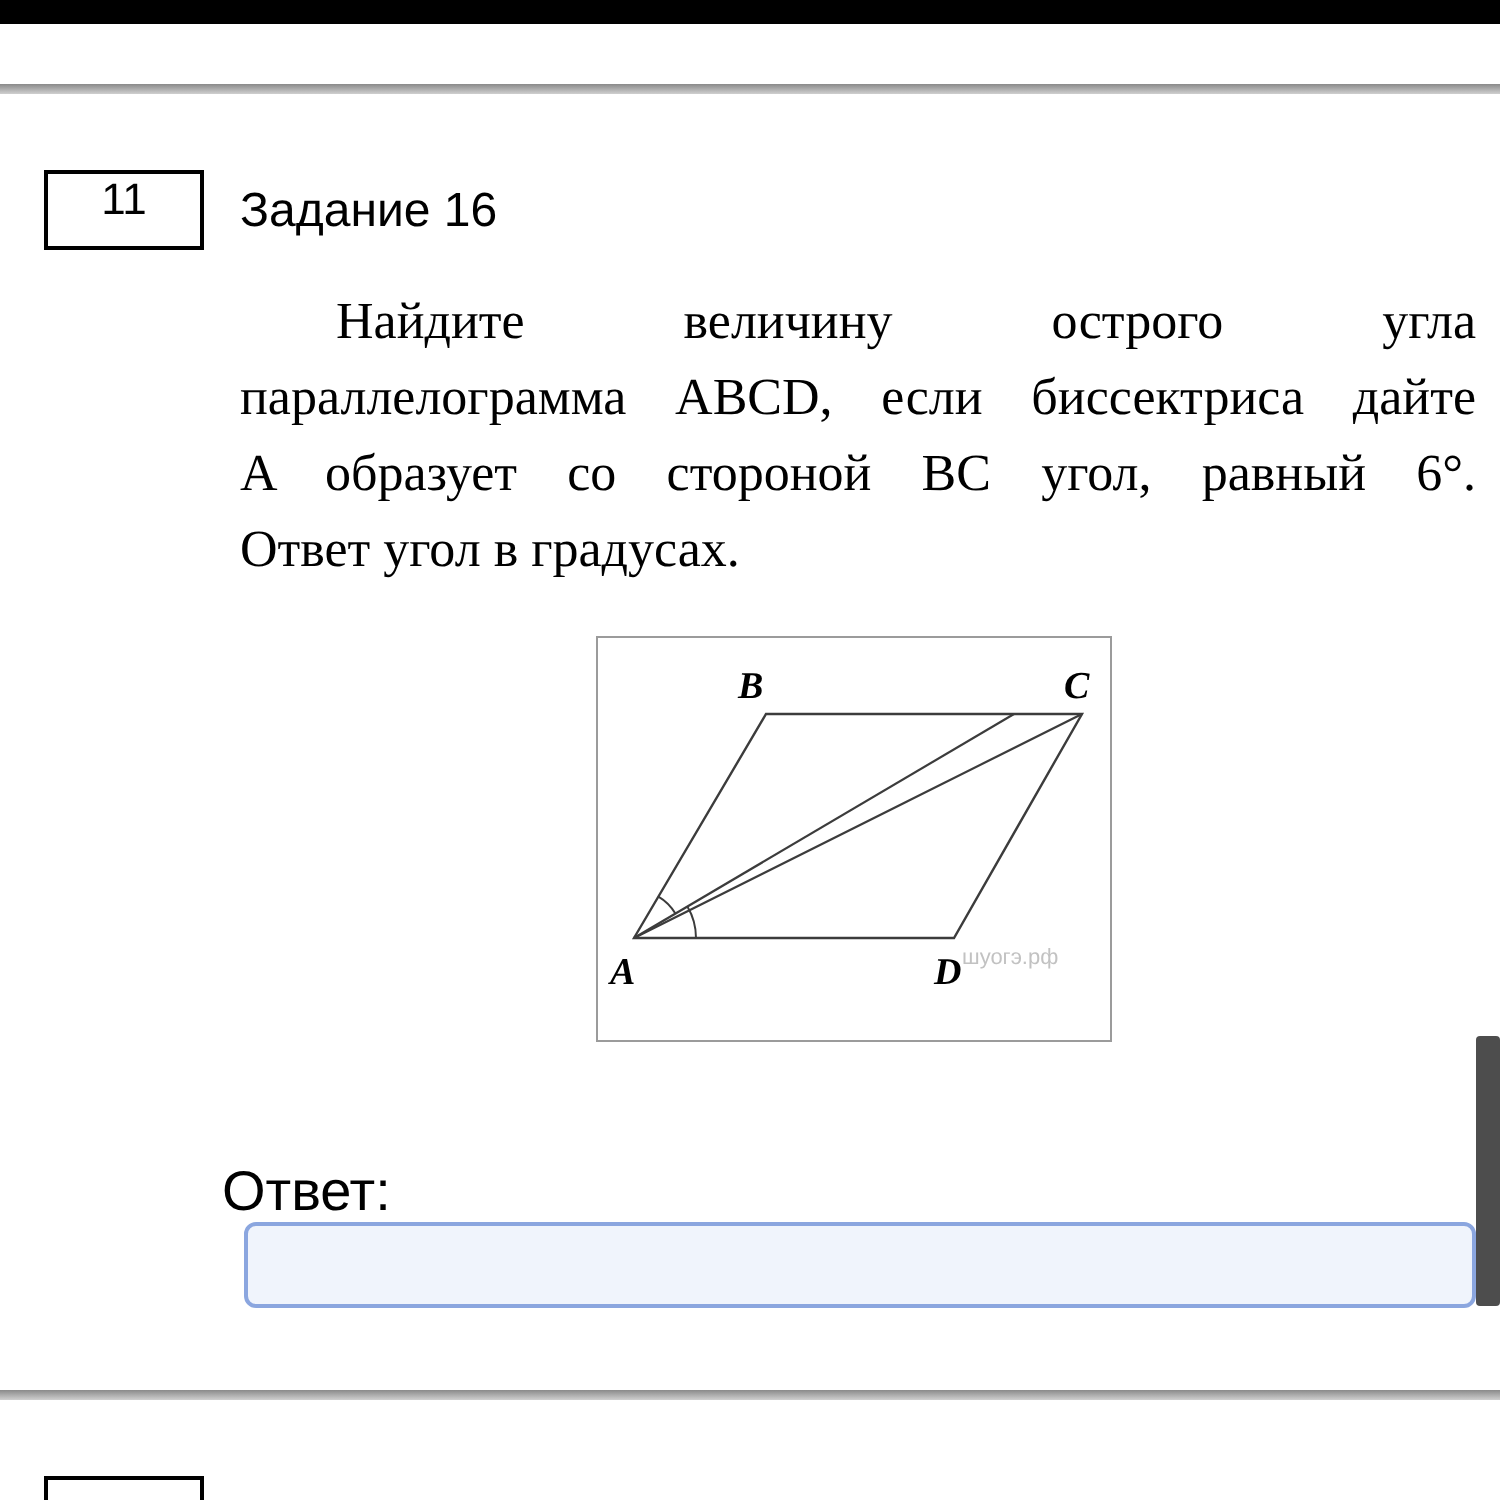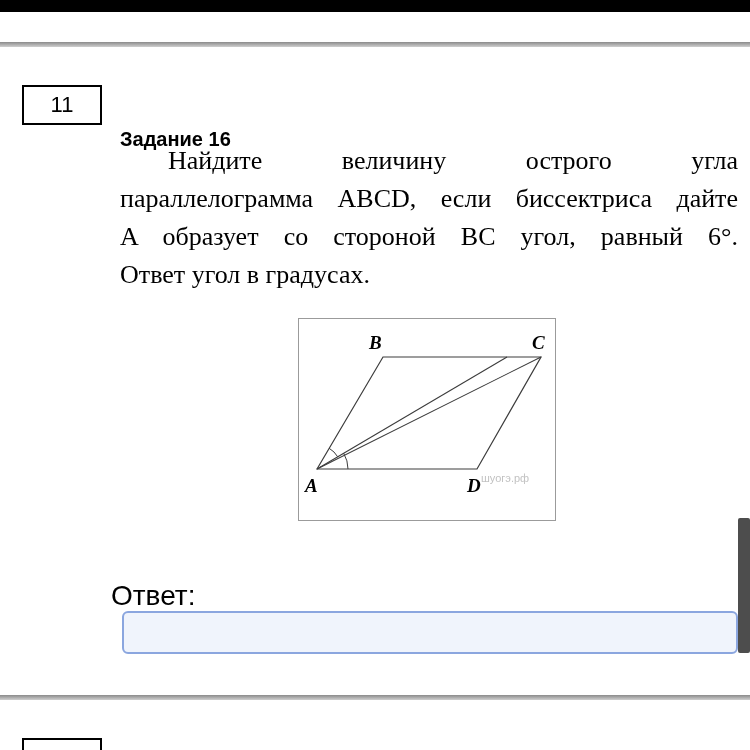--- a/index.html
+++ b/index.html
@@ -18,26 +18,26 @@
   .divider {
     position:absolute; left:0; width:750px; height:5px;
     background:linear-gradient(to bottom, #8a8a8a, #cfcfcf);
   }
   .divider.d1 { top:42px; }
   .divider.d2 { top:695px; }
 
   .num-box {
     position:absolute; left:22px; top:85px; width:80px; height:40px;
     border:2px solid #000; background:#fff;
-    display:flex; align-items:center; justify-content:center;
+    display:flex; align-items:flex-start; justify-content:center;
     font-size:22px;
   }
   .task-title {
     position:absolute; left:120px; top:92px;
-    font-size:20px; font-weight:bold;margin-top:36px;
+    font-size:24px; font-weight:normal;
   }
 
   .problem {
     position:absolute; left:120px; top:131px; width:618px;
     font-family:"Liberation Serif", serif;
     font-size:26px; line-height:38px;
   }
   .pline { text-align:justify; text-align-last:justify; }
   .pline.first { text-indent:48px;margin-top:11px; }
   .pline.last { text-align:left; text-align-last:left; }

